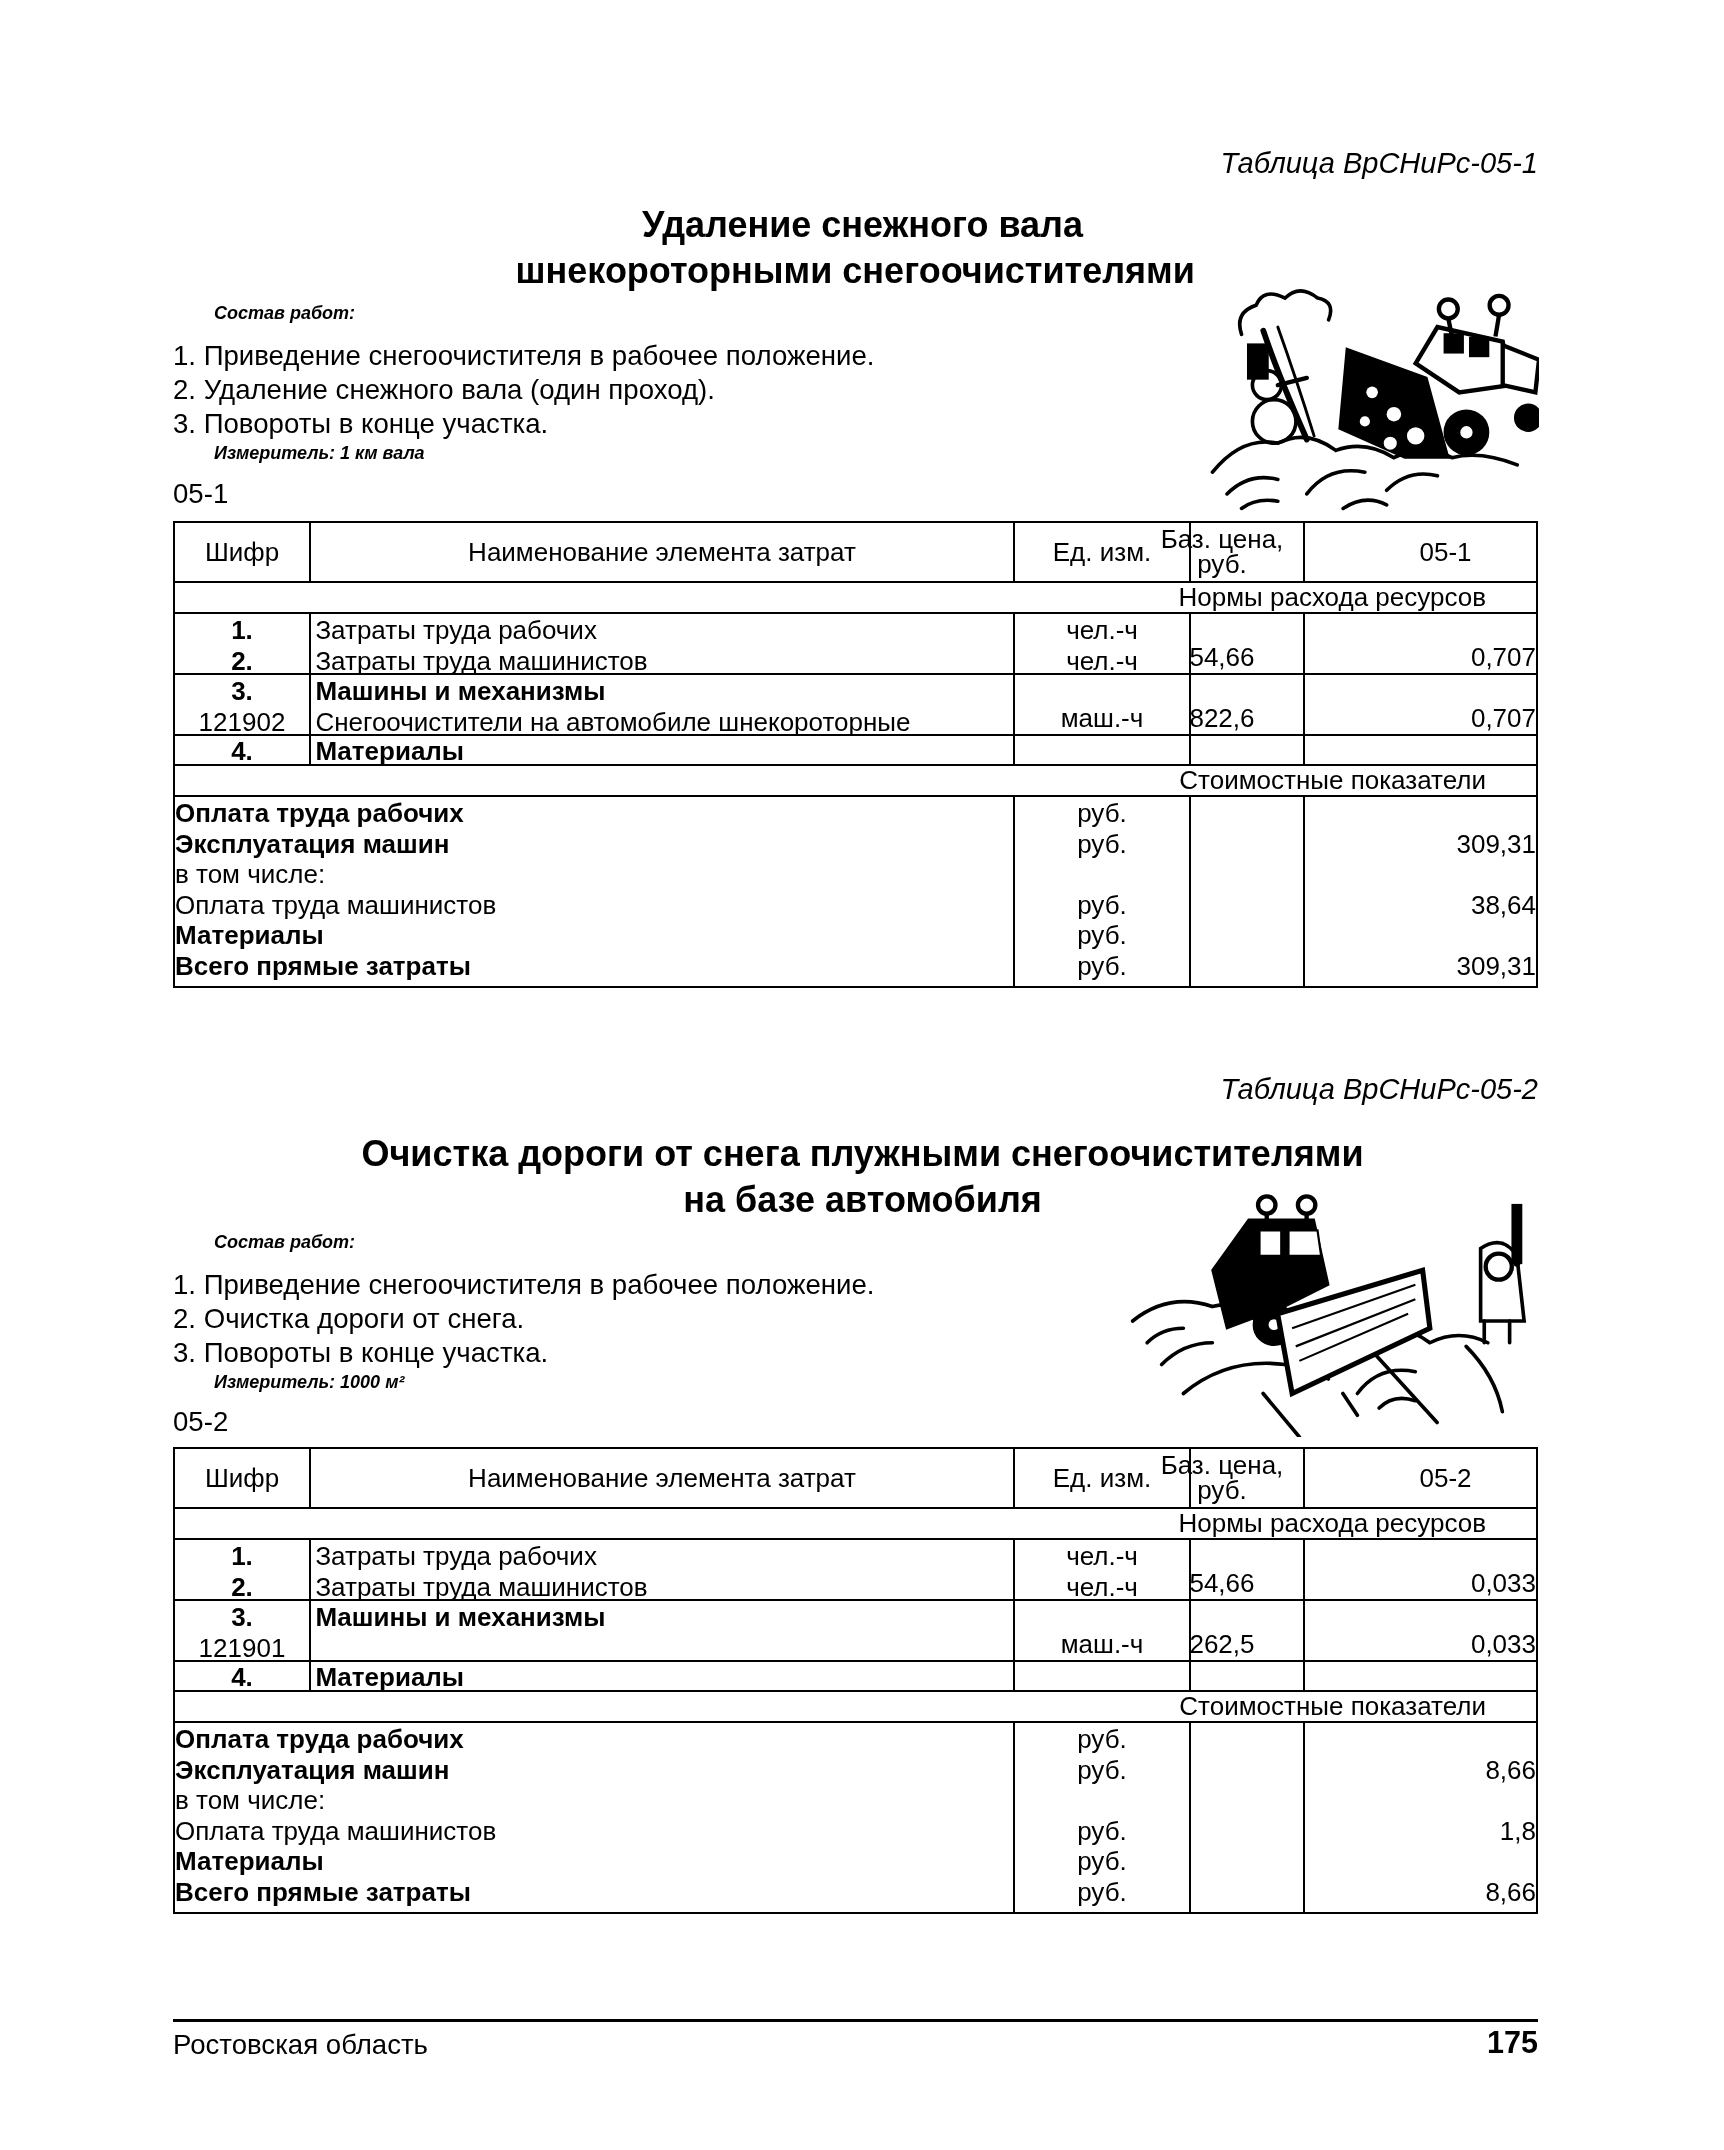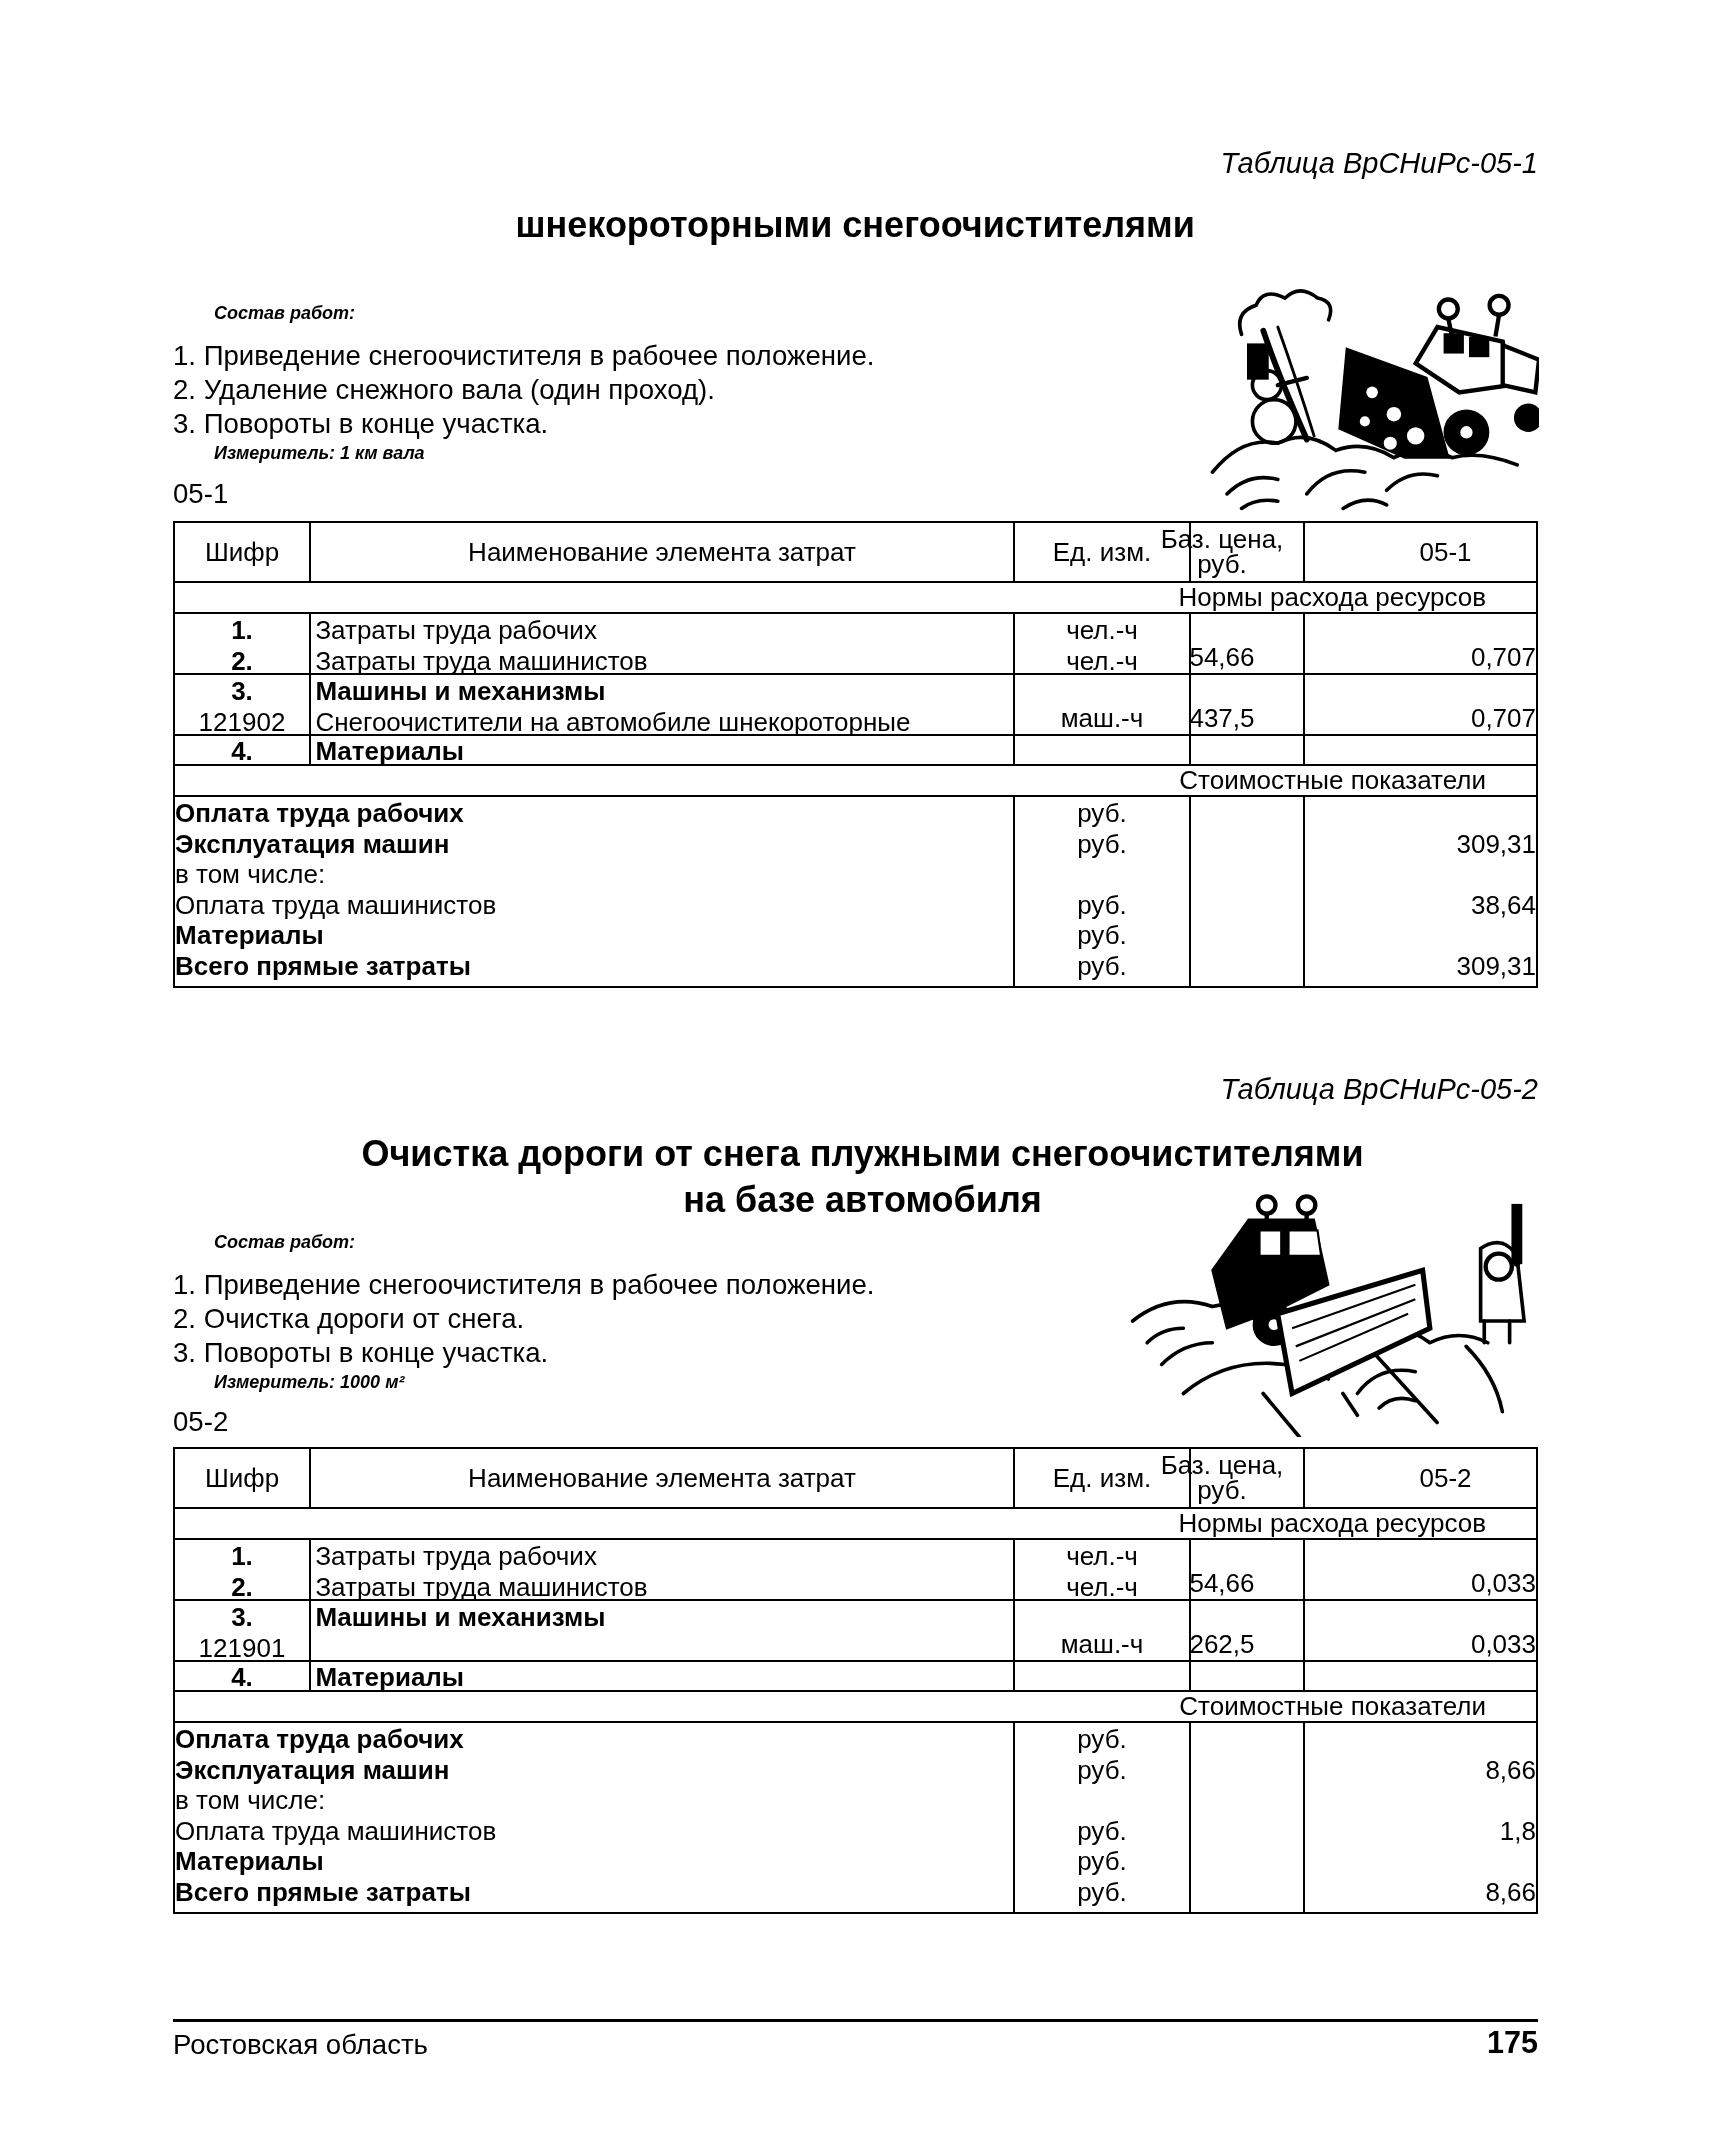--- a/index.html
+++ b/index.html
@@ -39,20 +39,21 @@
   .footer-rule { position:absolute; left:173px; width:1365px; top:2019px; height:2.9px; background:#000; }
   .footer-left { left:173px; top:2029px; font-size:27.6px; }
   .footer-right { right:187px; top:2025px; font-size:30.5px; font-weight:bold; }
 </style>
 </head>
 <body>
 
 <div class="abs table-label" style="top:147px;">Таблица ВрСНиРс-05-1</div>
 
 <div class="abs title" style="left:0; width:1725px; top:202px; padding-right:0;">
+  <div style="position:relative; left:0;">Удаление снежного вала</div>
   <div style="position:relative; left:-7.3px;">шнекороторными снегоочистителями</div>
 </div>
 
 <div class="abs sec-head" style="top:303px;">Состав работ:</div>
 <div class="abs line" style="top:340px;">1. Приведение снегоочистителя в рабочее положение.</div>
 <div class="abs line" style="top:374px;">2. Удаление снежного вала (один проход).</div>
 <div class="abs line" style="top:408px;">3. Повороты в конце участка.</div>
 <div class="abs sec-head" style="top:443px;">Измеритель: 1 км вала</div>
 <div class="abs line" style="top:478px;">05-1</div>
 
@@ -140,21 +141,21 @@
     <div class="cell c2 stack">
       <span class="b">Машины и механизмы</span>
       <span>Снегоочистители на автомобиле шнекороторные</span>
     </div>
     <div class="cell c3 stack">
       <span></span>
       <span>маш.-ч</span>
     </div>
     <div class="cell c4 stack">
       <span></span>
-      <span>437,5</span>
+      <span>822,6</span>
     </div>
     <div class="cell c5 stack">
       <span></span>
       <span>0,707</span>
     </div>
   </div>
 
   <div class="row" style="height:30.5px;">
     <div class="cell c1 stack" style="padding-top:0;">
       <span class="b">4.</span>

